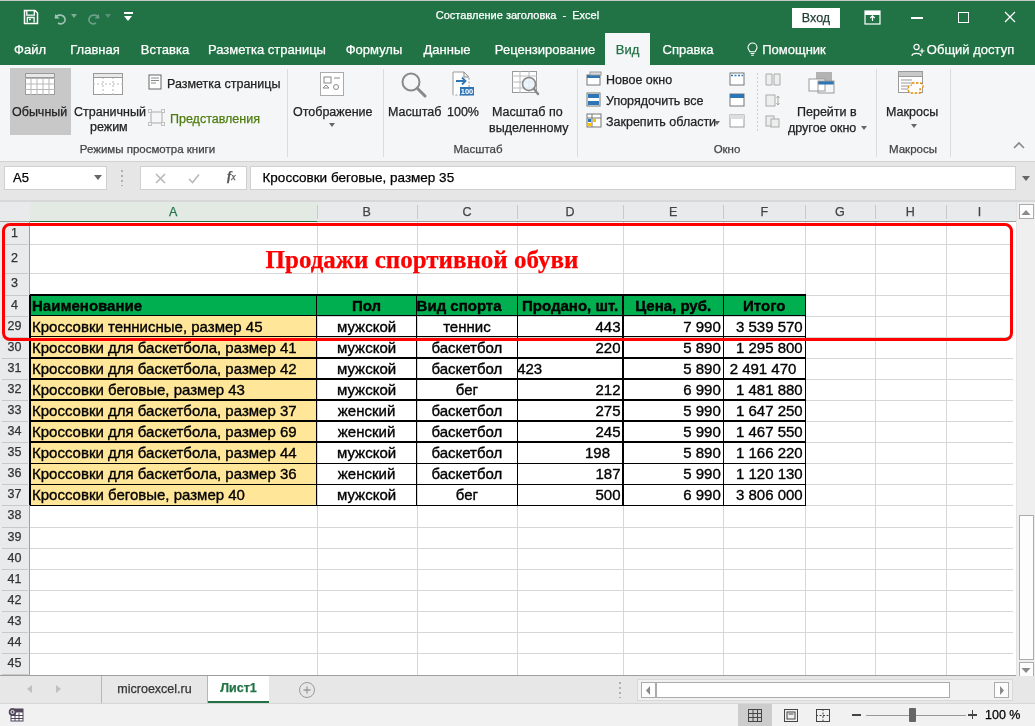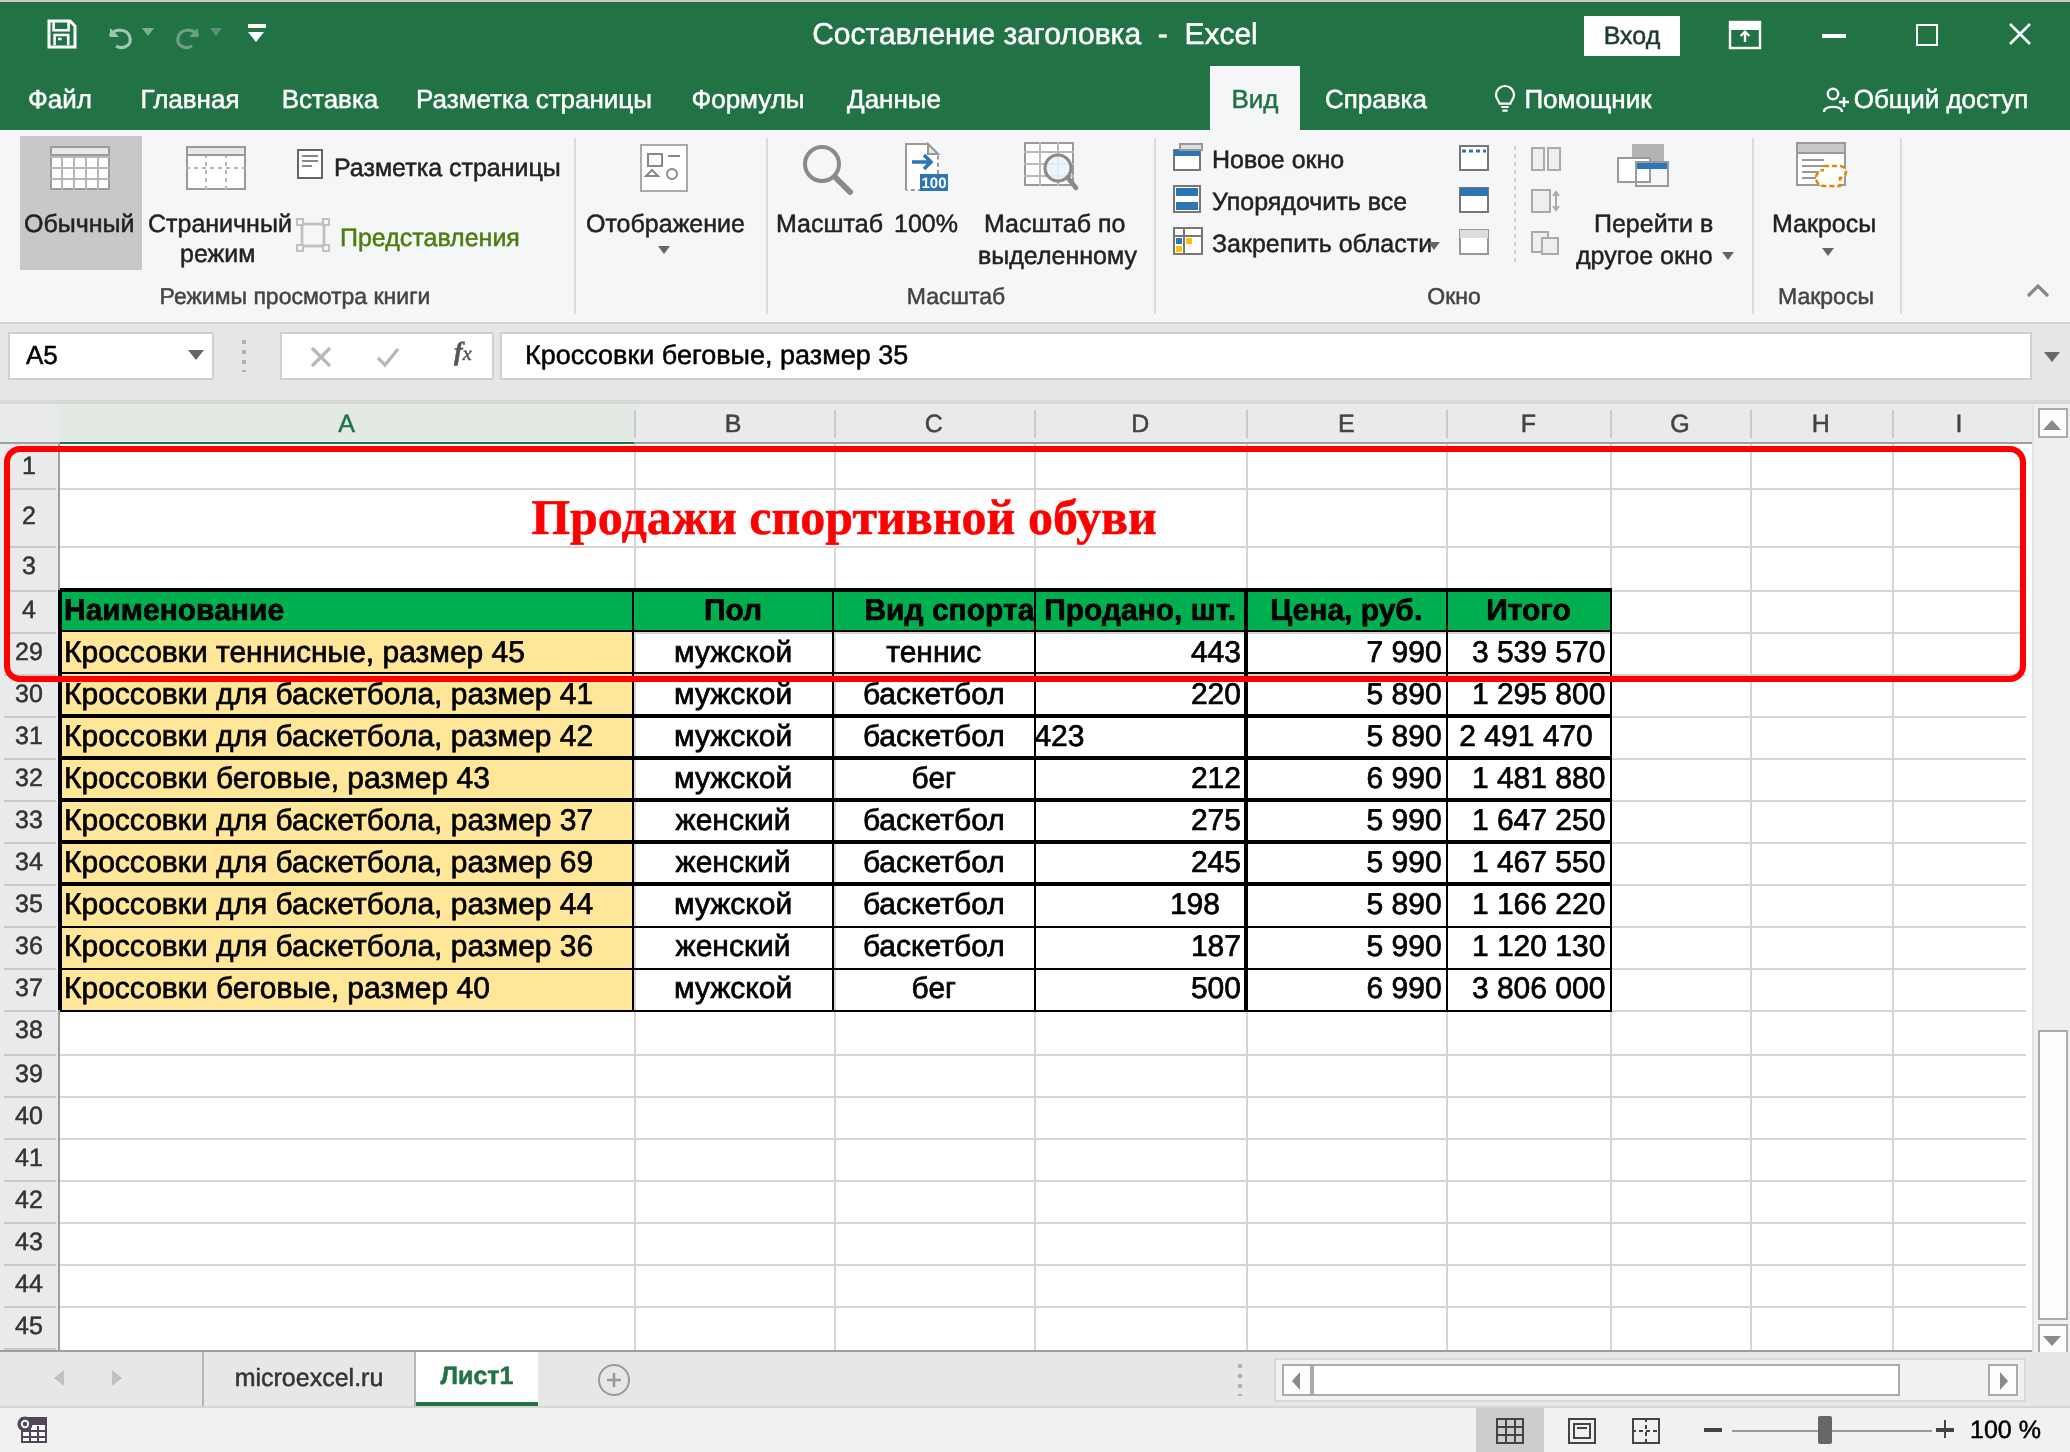--- a/index.html
+++ b/index.html
@@ -1,20 +1,20 @@
 <!DOCTYPE html>
 <html><head><meta charset="utf-8">
 <style>
 *{margin:0;padding:0;box-sizing:border-box}
 html,body{width:1035px;height:726px;overflow:hidden}
 body{font-family:"Liberation Sans",sans-serif;position:relative;background:#fff;-webkit-font-smoothing:antialiased;-webkit-text-stroke-width:0.25px}
 .abs{position:absolute}
 svg{position:absolute}
 #titlebar{position:absolute;left:0;top:0;width:1035px;height:33px;background:#217346;border-top:1px solid #c8c8c8}
-#ttext{position:absolute;top:8px;left:0;width:1035px;text-align:center;color:#fff;font-size:15px}
+#ttext{position:absolute;top:8px;left:0;width:1035px;text-align:center;color:#fff;font-size:11px}
 #vhod{position:absolute;left:792px;top:7px;width:48px;height:20px;background:#fff;color:#1e3c32;font-size:12.5px;text-align:center;line-height:20px}
 #tabbar{position:absolute;left:0;top:33px;width:1035px;height:32px;background:#217346}
 .rtab{position:absolute;top:0;height:32px;color:#fff;font-size:13px;display:flex;align-items:center;justify-content:center;white-space:nowrap}
 #tab-vid{left:605px;width:45px;background:#f5f6f7;color:#217346}
 #ribbon{position:absolute;left:0;top:65px;width:1035px;height:97px;background:#f5f6f7;border-bottom:1px solid #d2d2d2}
 .gsep{position:absolute;top:4px;height:88px;width:1px;background:#dcdcdc}
 .glabel{position:absolute;top:78px;font-size:11.5px;color:#444;text-align:center;white-space:nowrap}
 .rlabel{font-size:12.5px;color:#222;white-space:nowrap}
 .gray{color:#4d7c0f}
 #fbar{position:absolute;left:0;top:162px;width:1035px;height:40px;background:#e6e6e6}
@@ -69,20 +69,21 @@
 <div id="ttext">Составление заголовка&nbsp; -&nbsp; Excel</div>
 <div id="vhod">Вход</div>
 </div>
 <div id="tabbar">
 <div class="rtab" style="left:16px;width:28px">Файл</div>
 <div class="rtab" style="left:73px;width:44px">Главная</div>
 <div class="rtab" style="left:143px;width:44px">Вставка</div>
 <div class="rtab" style="left:214px;width:106px">Разметка страницы</div>
 <div class="rtab" style="left:345px;width:58px">Формулы</div>
 <div class="rtab" style="left:423px;width:48px">Данные</div>
+<div class="rtab" style="left:497px;width:96px">Рецензирование</div>
 <div class="rtab" id="tab-vid">Вид</div>
 <div class="rtab" style="left:665px;width:46px">Справка</div>
 <div class="rtab" style="left:758px;width:72px">Помощник</div>
 <div class="rtab" style="left:928px;width:85px">Общий доступ</div>
 <svg class="abs" style="left:746px;top:9px" width="13" height="15" viewBox="0 0 13 15">
       <path d="M6.5 1 a4.5 4.5 0 0 1 4.5 4.5 c0 2 -1.6 3 -1.8 4.3 h-5.4 c-0.2 -1.3 -1.8 -2.3 -1.8 -4.3 a4.5 4.5 0 0 1 4.5 -4.5 z M4.6 11.5 h3.8 M5.2 13.3 h2.6" fill="none" stroke="#fff" stroke-width="1.1"></path>
     </svg>
 <svg class="abs" style="left:911px;top:10px" width="15" height="14" viewBox="0 0 15 14">
       <circle cx="5.5" cy="4" r="2.6" fill="none" stroke="#fff" stroke-width="1.2"></circle>
       <path d="M1 13 c0 -3.4 9 -3.4 9 0" fill="none" stroke="#fff" stroke-width="1.2"></path>
@@ -363,21 +364,21 @@
 <div class="abs" style="left:30px;top:336.6px;width:286.5px;height:21.1px;background:#ffe699"></div>
 <div class="abs" style="left:30px;top:357.7px;width:286.5px;height:21.1px;background:#ffe699"></div>
 <div class="abs" style="left:30px;top:378.8px;width:286.5px;height:21.1px;background:#ffe699"></div>
 <div class="abs" style="left:30px;top:399.9px;width:286.5px;height:21.1px;background:#ffe699"></div>
 <div class="abs" style="left:30px;top:421.0px;width:286.5px;height:21.1px;background:#ffe699"></div>
 <div class="abs" style="left:30px;top:442.1px;width:286.5px;height:21.1px;background:#ffe699"></div>
 <div class="abs" style="left:30px;top:463.2px;width:286.5px;height:21.1px;background:#ffe699"></div>
 <div class="abs" style="left:30px;top:484.3px;width:286.5px;height:21.1px;background:#ffe699"></div>
 <div class="cell" style="left:30.0px;top:295.0px;width:286.5px;height:20.5px;font-weight:bold;text-align:left;padding-left:2px;line-height:21.5px">Наименование</div>
 <div class="cell" style="left:316.5px;top:295.0px;width:100.1px;height:20.5px;font-weight:bold;text-align:center;line-height:21.5px">Пол</div>
-<div class="cell" style="left:416.6px;top:295.0px;width:100.6px;height:20.5px;font-weight:bold;text-align:right;line-height:21.5px">Вид спорта</div>
+<div class="cell" style="left:416.6px;top:295.0px;width:100.6px;height:20.5px;font-weight:bold;text-align:left;line-height:21.5px">Вид спорта</div>
 <div class="cell" style="left:517.2px;top:295.0px;width:105.8px;height:20.5px;font-weight:bold;text-align:center;line-height:21.5px">Продано, шт.</div>
 <div class="cell" style="left:623.0px;top:295.0px;width:100.3px;height:20.5px;font-weight:bold;text-align:center;line-height:21.5px">Цена, руб.</div>
 <div class="cell" style="left:723.3px;top:295.0px;width:81.9px;height:20.5px;font-weight:bold;text-align:center;line-height:21.5px">Итого</div>
 <div class="cell" style="left:30.0px;top:315.5px;width:286.5px;height:21.1px;text-align:left;padding-left:2px;line-height:21.1px">Кроссовки теннисные, размер 45</div>
 <div class="cell" style="left:316.5px;top:315.5px;width:100.1px;height:21.1px;text-align:center;line-height:21.1px">мужской</div>
 <div class="cell" style="left:416.6px;top:315.5px;width:100.6px;height:21.1px;text-align:center;line-height:21.1px">теннис</div>
 <div class="cell" style="left:517.2px;top:315.5px;width:105.8px;height:21.1px;text-align:right;padding-right:2.5px;line-height:21.1px">443</div>
 <div class="cell" style="left:623.0px;top:315.5px;width:100.3px;height:21.1px;text-align:right;padding-right:2.5px;line-height:21.1px">7 990</div>
 <div class="cell" style="left:723.3px;top:315.5px;width:81.9px;height:21.1px;text-align:right;padding-right:2.5px;line-height:21.1px">3 539 570</div>
 <div class="cell" style="left:30.0px;top:336.6px;width:286.5px;height:21.1px;text-align:left;padding-left:2px;line-height:21.1px">Кроссовки для баскетбола, размер 41</div>

